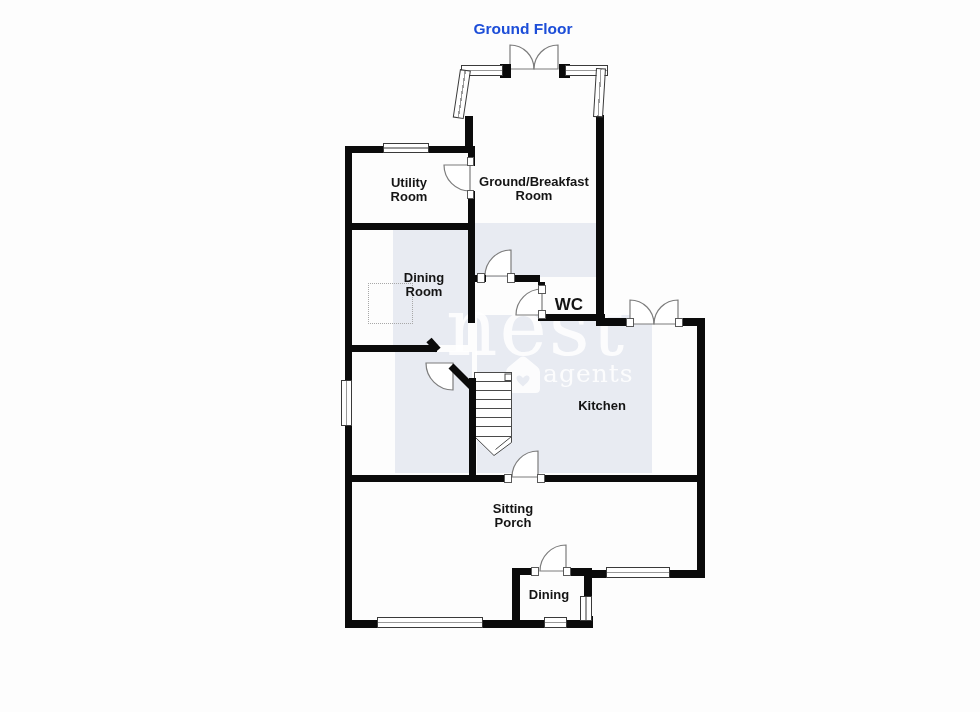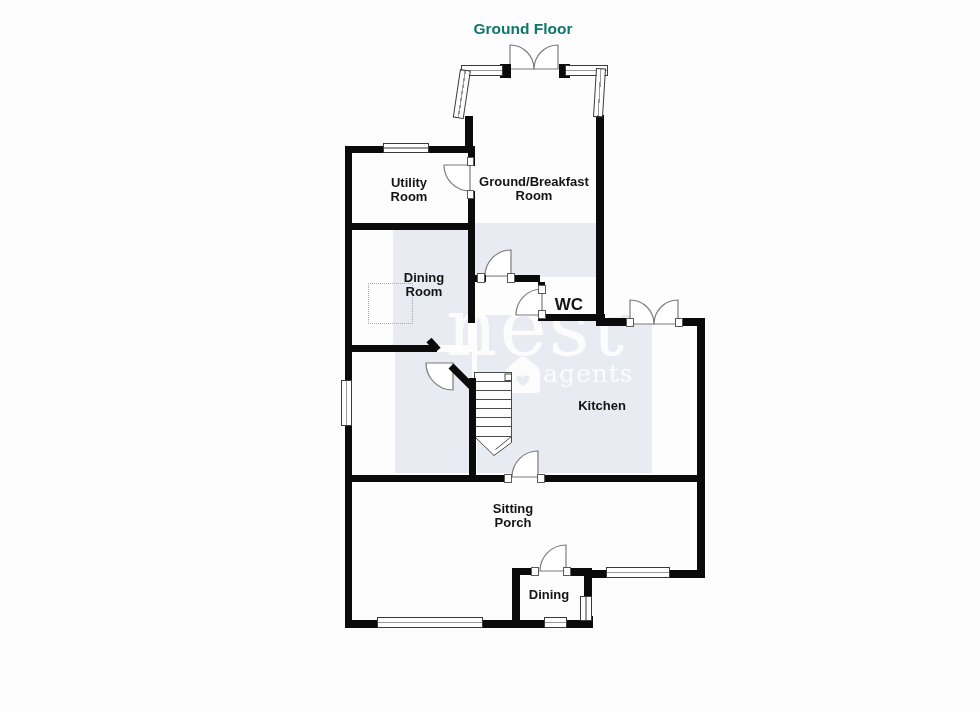--- a/index.html
+++ b/index.html
@@ -6,21 +6,21 @@
   #plan{position:relative;width:980px;height:712px;background:#fdfdfd;overflow:hidden;
         font-family:"Liberation Sans",sans-serif;}
   .shade{position:absolute;background:#e8ebf2;}
   .w{position:absolute;background:#0b0b0b;}
   .winh,.winv{position:absolute;border:1px solid #3a3a3a;box-sizing:border-box;}
   .winh{background:linear-gradient(to bottom,#fff 0,#fff 42%,#9a9a9a 42%,#9a9a9a 58%,#fff 58%,#fff 100%);}
   .winv{background:linear-gradient(to right,#fff 0,#fff 42%,#9a9a9a 42%,#9a9a9a 58%,#fff 58%,#fff 100%);}
   .hinge{position:absolute;background:#fff;border:1px solid #5a5a5a;box-sizing:border-box;}
   .lbl{position:absolute;font-weight:bold;font-size:13px;line-height:1.1;color:#141414;
        text-align:center;white-space:pre-line;}
-  #title{position:absolute;font-weight:bold;font-size:15.5px;color:#0f766e;text-align:center;}
+  #title{position:absolute;font-weight:bold;font-size:15.5px;color:#1d4ed8;text-align:center;}
   #wm-nest{position:absolute;left:446px;top:288px;font-family:"DejaVu Serif",serif;
            font-size:80px;line-height:1;color:rgba(255,255,255,0.85);letter-spacing:2px;}
   #wm-agents{position:absolute;left:543px;top:361px;font-family:"DejaVu Serif",serif;
            font-size:25px;line-height:1;color:rgba(255,255,255,0.85);letter-spacing:1px;}
   #overlay{position:absolute;left:0;top:0;}
   .tbl{position:absolute;border:1.5px dotted #a8a8a8;}
 </style>
 </head>
 <body>
 

